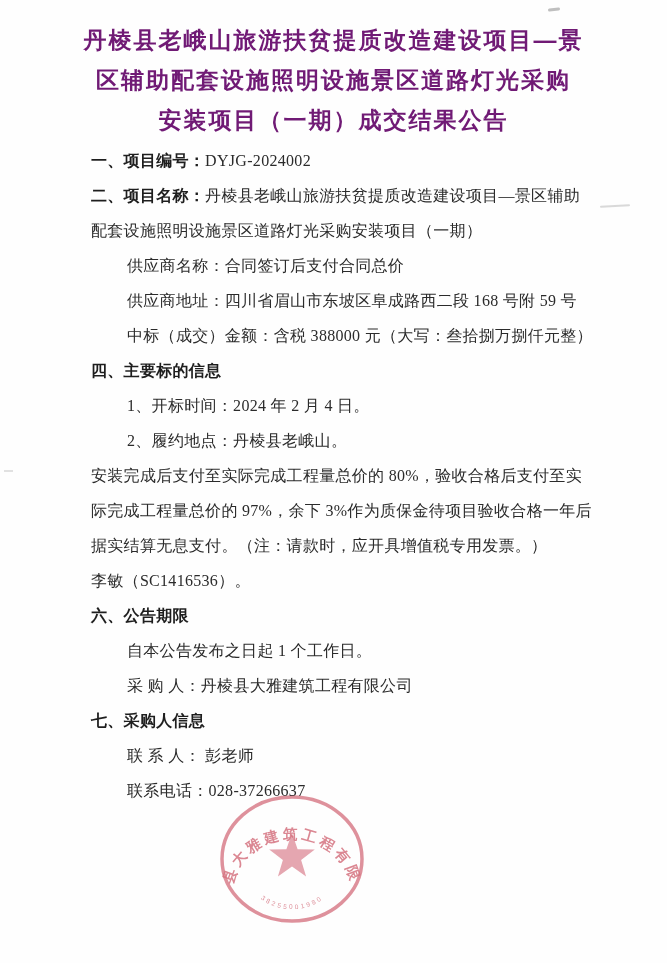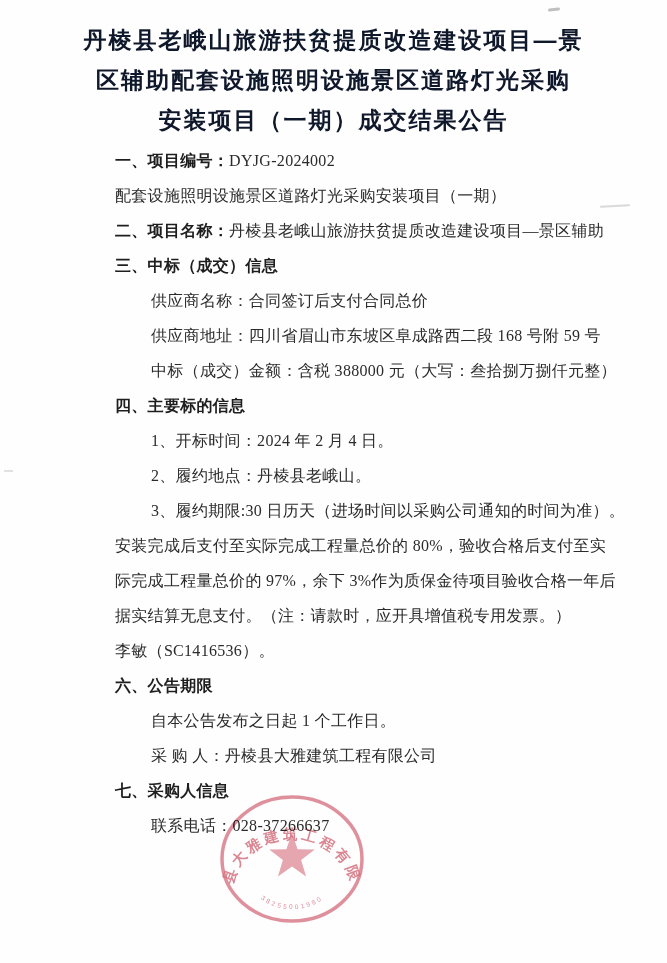--- a/index.html
+++ b/index.html
@@ -21,29 +21,28 @@
     left:0;
     right:0;
     text-align:center;
   }
   .title-line{
     font-family:"Liberation Sans","DejaVu Sans",sans-serif;
     font-weight:700;
     font-size:23px;
     line-height:40px;
     letter-spacing:2px;
-    color:#0f172a;
+    color:#701a75;
     white-space:nowrap;
   }
   .doc-body{
     position:absolute;
     top:143px;
     left:91px;
     width:500px;
-    margin-left:24px;
   }
   .line{
     line-height:35px;
     height:35px;
     font-size:16px;
     white-space:nowrap;
     letter-spacing:0.3px;
   }
   .line.indent{ padding-left:36px; }
   .line .b{
@@ -75,38 +74,37 @@
 <div class="page">
 
   <div class="title-block">
     <div class="title-line">丹棱县老峨山旅游扶贫提质改造建设项目—景</div>
     <div class="title-line">区辅助配套设施照明设施景区道路灯光采购</div>
     <div class="title-line">安装项目（一期）成交结果公告</div>
   </div>
 
   <div class="doc-body">
       <div class="line"><span class="b">一、项目编号：</span><span class="r">DYJG-2024002</span></div>
+      <div class="line"><span class="b">二、项目名称：</span><span class="r">丹棱县老峨山旅游扶贫提质改造建设项目—景区辅助</span></div>
       <div class="line"><span class="r">配套设施照明设施景区道路灯光采购安装项目（一期）</span></div>
-      <div class="line"><span class="b">二、项目名称：</span><span class="r">丹棱县老峨山旅游扶贫提质改造建设项目—景区辅助</span></div>
-      <div class="line"><span class="b">三、中标（成交）信息</span></div>
       <div class="line indent"><span class="r">供应商名称：合同签订后支付合同总价</span></div>
       <div class="line indent"><span class="r">供应商地址：四川省眉山市东坡区阜成路西二段 168 号附 59 号</span></div>
       <div class="line indent"><span class="r">中标（成交）金额：含税 388000 元（大写：叁拾捌万捌仟元整）</span></div>
       <div class="line"><span class="b">四、主要标的信息</span></div>
       <div class="line indent"><span class="r">1、开标时间：2024 年 2 月 4 日。</span></div>
       <div class="line indent"><span class="r">2、履约地点：丹棱县老峨山。</span></div>
-      <div class="line indent"><span class="r">3、履约期限:30 日历天（进场时间以采购公司通知的时间为准）。</span></div>
       <div class="line"><span class="r">安装完成后支付至实际完成工程量总价的 80%，验收合格后支付至实</span></div>
       <div class="line"><span class="r">际完成工程量总价的 97%，余下 3%作为质保金待项目验收合格一年后</span></div>
       <div class="line"><span class="r">据实结算无息支付。（注：请款时，应开具增值税专用发票。）</span></div>
       <div class="line"><span class="r">李敏（SC1416536）。</span></div>
       <div class="line"><span class="b">六、公告期限</span></div>
       <div class="line indent"><span class="r">自本公告发布之日起 1 个工作日。</span></div>
       <div class="line indent"><span class="r">采 购 人：丹棱县大雅建筑工程有限公司</span></div>
       <div class="line"><span class="b">七、采购人信息</span></div>
+      <div class="line indent"><span class="r">联 系 人： 彭老师</span></div>
       <div class="line indent"><span class="r">联系电话：028-37266637</span></div>
     </div>
 
   <svg class="stamp" width="152" height="136" viewBox="0 0 152 136">
     <defs>
       <path id="arcTop" d="M 16,100 A 60,54 0 1 1 136,100" fill="none"></path>
       <path id="arcBottom" d="M 32,88 A 46,40 0 0 0 120,88" fill="none"></path>
     </defs>
     <ellipse cx="76" cy="66" rx="70" ry="62" fill="none" stroke="#cf5a6a" stroke-width="3.5" opacity="0.75"></ellipse>
     <polygon points="76,40 81.6,56.2 98.8,56.6 85.1,67 90.1,83.4 76,73.6 61.9,83.4 66.9,67 53.2,56.6 70.4,56.2" fill="#dd8895" opacity="0.85"></polygon>

